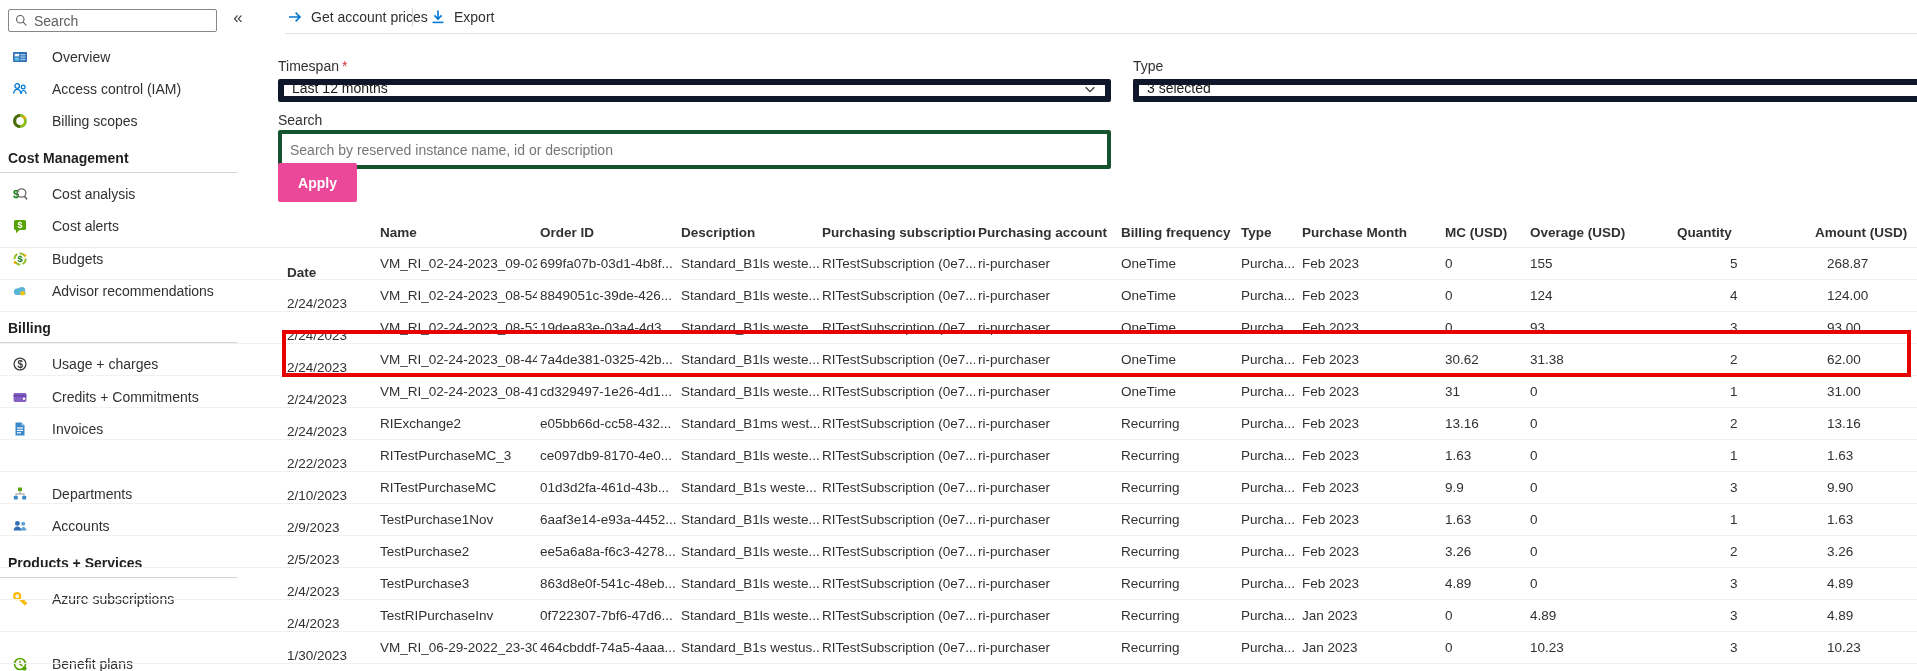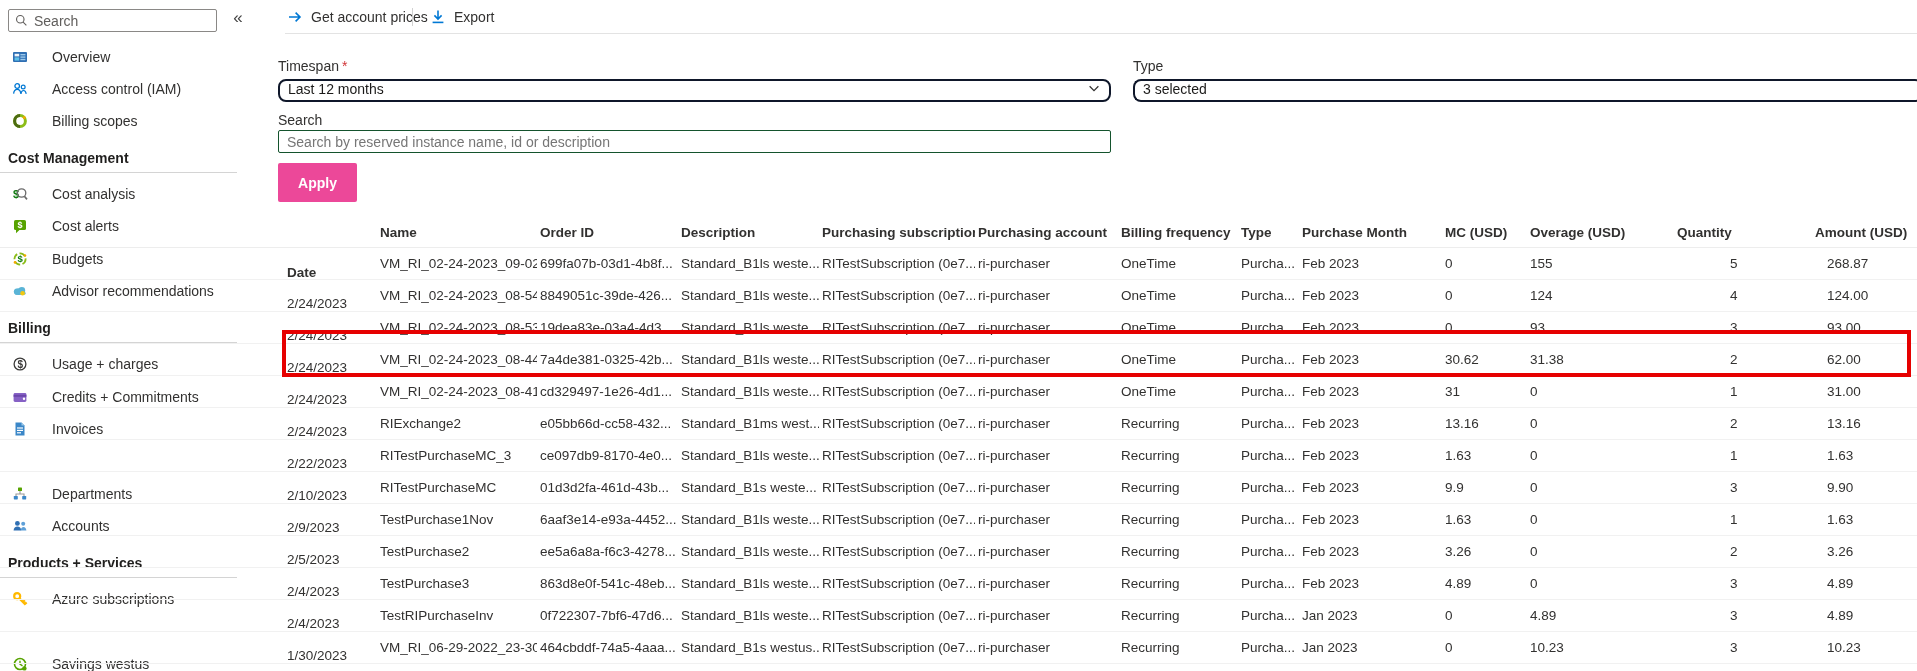--- a/index.html
+++ b/index.html
@@ -26,24 +26,24 @@
 
   
   .toolbar-item { position:absolute; top:6px; height:22px; display:flex; align-items:center; gap:8px;
     background:none; border:none; cursor:pointer; font-family:inherit; font-size:14px; color:#323130; white-space:nowrap; }
   .tb-sep { position:absolute; left:412px; top:8px; width:1px; height:18px; background:#d1d1d1; }
   .toolbar-divider { position:absolute; left:285px; top:33px; width:1632px; height:1px; background:#e3e3e3; }
 
   
   .flabel { position:absolute; font-size:14px; color:#323130; white-space:nowrap; }
   .req { color:#d13438; margin-left:3px; }
-  .selectbox { position:absolute; height:23px; border:2px solid #0f172a; border-radius:8px; background:#fff;
-    display:flex; align-items:flex-start; padding:0 8px; font-size:14px; color:#1b1a19; cursor:pointer; }
+  .selectbox { position:absolute; height:23px; border:6px solid #0f172a; border-radius:2px; background:#fff;
+    display:flex; align-items:flex-end; padding:0 8px; font-size:14px; color:#1b1a19; cursor:pointer; }
   .selectbox .chev { margin-left:auto; }
-  .search-main { position:absolute; left:278px; top:130px; width:833px; height:23px; border:1px solid #14532d;
+  .search-main { position:absolute; left:278px; top:130px; width:833px; height:39px; border:4px solid #14532d;
     border-radius:2px; padding:0 8px; font-size:14px; font-family:inherit; color:#b91c1c; outline:none; }
   .search-main::placeholder { color:#767676; }
   .apply-btn { position:absolute; left:278px; top:163px; width:79px; height:39px; background:#ec4899; color:#fff;
     border:none; border-radius:2px; font-size:14px; font-weight:bold; font-family:inherit; cursor:pointer; }
 
   
   .thead { position:absolute; left:0; top:218px; width:1917px; height:29px; }
   .th { position:absolute; top:0; height:29px; line-height:29px; font-weight:bold; font-size:13.5px;
     color:#323130; white-space:nowrap; overflow:hidden; }
   .rows { position:absolute; left:0; top:247px; width:1917px; border-top:1px solid #ededed; }
@@ -203,21 +203,21 @@
       <path d="M7.6 7.6l6 6M11 11l1.8-1.8M13 13l1.6-1.6" fill="none" stroke="#ffb900" stroke-width="2.2"></path>
     </svg>
     <span class="lbl">Azure subscriptions</span>
   </div>
   <div class="side-item" style="top:649px">
     <svg class="icon16" viewBox="0 0 16 16">
       <circle cx="8" cy="8" r="5.5" fill="#fff" stroke="#57a300" stroke-width="1.6"></circle>
       <path d="M8 4.8v3.4l2.5 1.6" fill="none" stroke="#57a300" stroke-width="1.4"></path>
       <circle cx="12.4" cy="12.4" r="2.2" fill="#57a300"></circle>
     </svg>
-    <span class="lbl">Savings westus</span>
+    <span class="lbl">Benefit plans</span>
   </div>
 </aside>
 
 <button class="toolbar-item" style="left:287px">
   <svg class="icon16" viewBox="0 0 16 16">
     <path d="M2 8h11M8.6 3.6 13 8l-4.4 4.4" fill="none" stroke="#0078d4" stroke-width="1.6"></path>
   </svg>
   <span>Get account prices</span>
 </button>
 <div class="tb-sep"></div>

